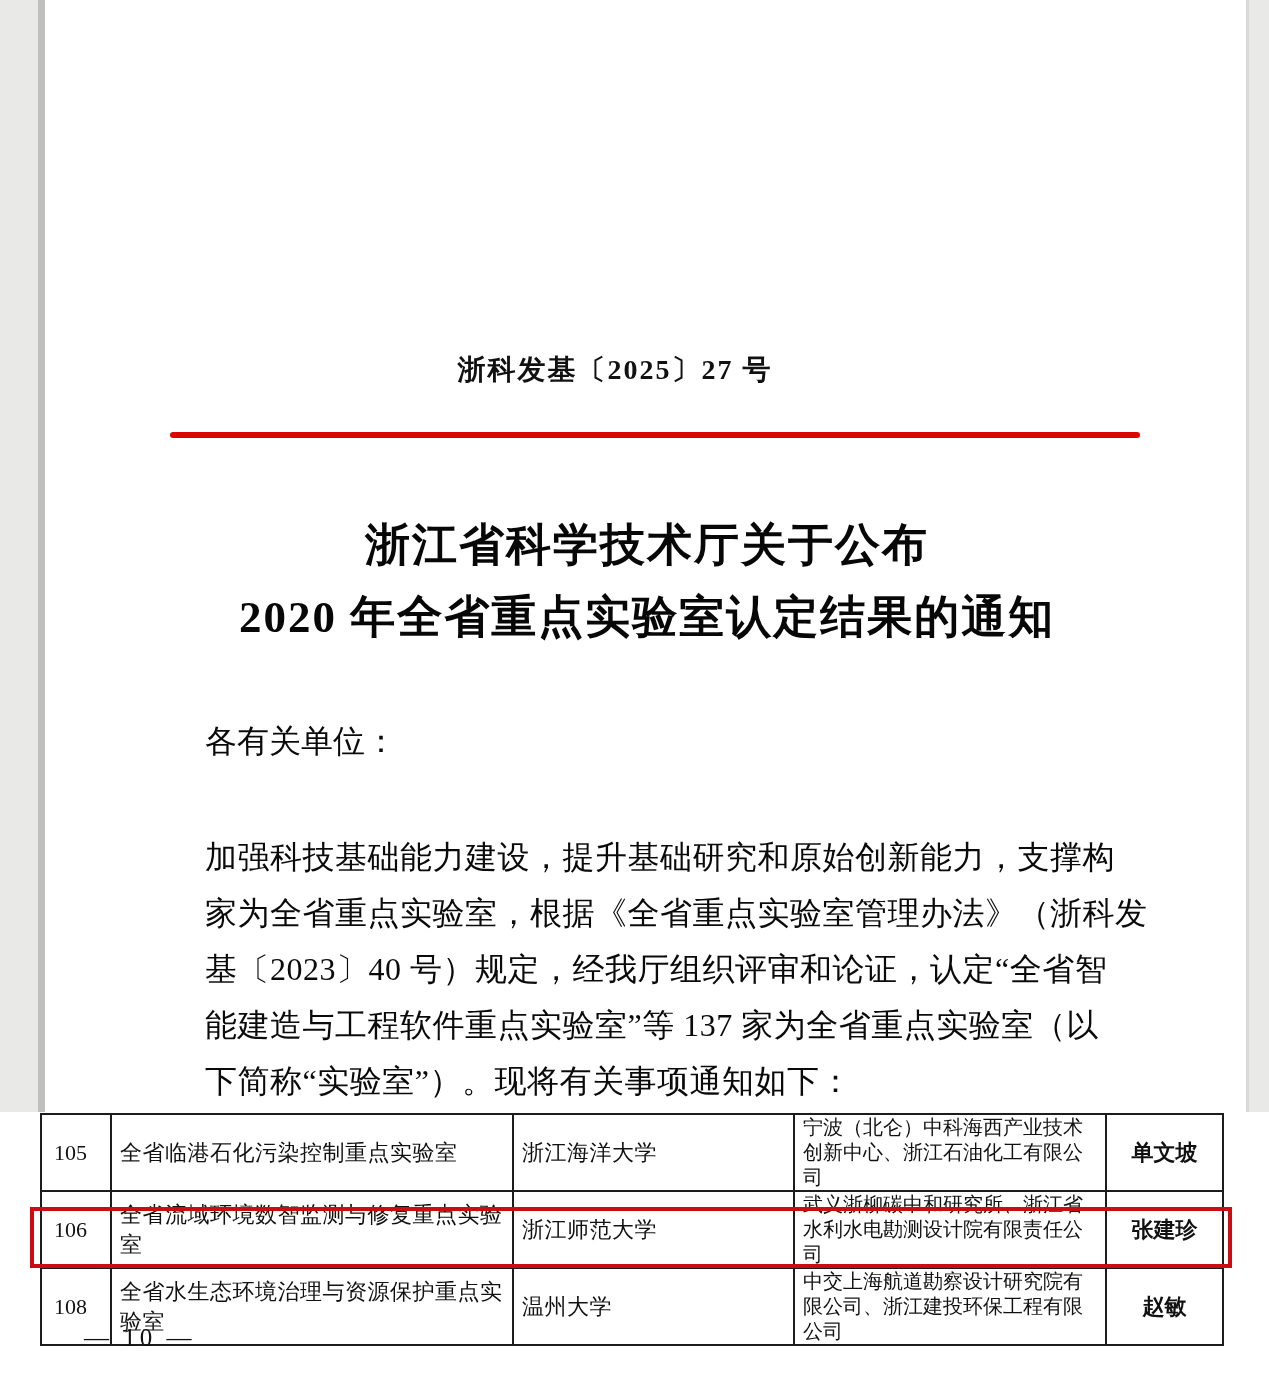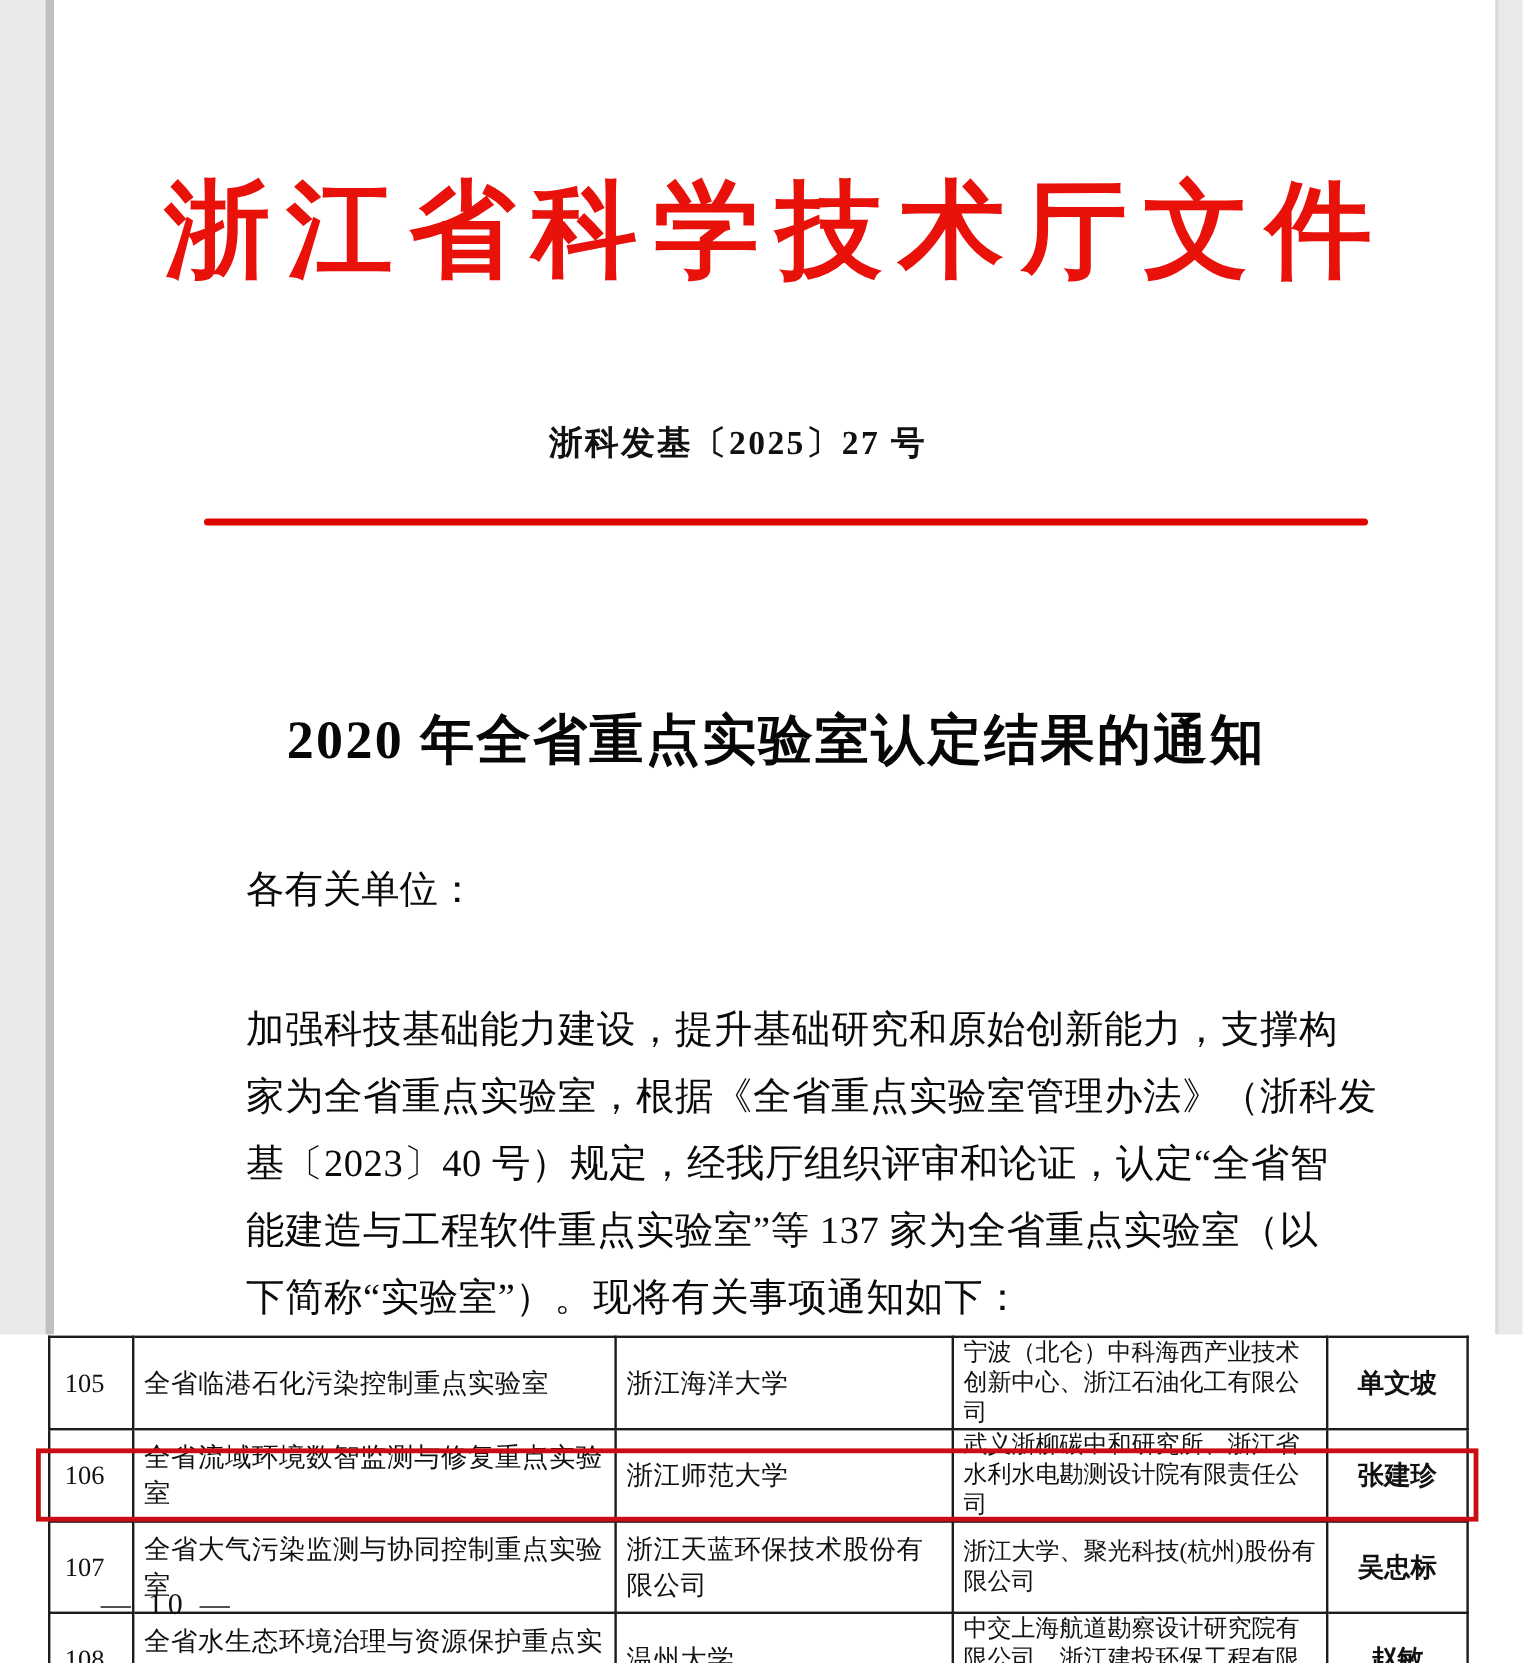--- a/index.html
+++ b/index.html
@@ -59,24 +59,24 @@
 </head>
 <body>
 
 <div class="canvas">
 
   <div class="m-left"></div>
   <div class="m-edge"></div>
   <div class="m-redge"></div>
   <div class="m-right"></div>
 
-  <div class="doc-title">浙江省科学技术厅文件</div>
   <div class="doc-number">浙科发基〔2025〕27 号</div>
   <div class="red-rule"></div>
 
+  <div class="notice l1">浙江省科学技术厅关于公布</div>
   <div class="notice l2">2020 年全省重点实验室认定结果的通知</div>
 
   <div class="salutation">各有关单位：</div>
 
   <div class="body-line" style="top:836px">加强科技基础能力建设，提升基础研究和原始创新能力，支撑构</div>
   <div class="body-line" style="top:892px">家为全省重点实验室，根据《全省重点实验室管理办法》（浙科发</div>
   <div class="body-line" style="top:948px">基〔2023〕40 号）规定，经我厅组织评审和论证，认定“全省智</div>
   <div class="body-line" style="top:1004px">能建造与工程软件重点实验室”等 137 家为全省重点实验室（以</div>
   <div class="body-line" style="top:1060px">下简称“实验室”）。现将有关事项通知如下：</div>
 
@@ -97,27 +97,20 @@
         <td class="c-dir">单文坡</td>
       </tr>
       <tr>
         <td class="c-no">106</td>
         <td class="c-lab">全省流域环境数智监测与修复重点实验室</td>
         <td class="c-host">浙江师范大学</td>
         <td class="c-partners">武义浙柳碳中和研究所、浙江省水利水电勘测设计院有限责任公司</td>
         <td class="c-dir">张建珍</td>
       </tr>
       <tr>
-        <td class="c-no">107</td>
-        <td class="c-lab">全省大气污染监测与协同控制重点实验室</td>
-        <td class="c-host">浙江天蓝环保技术股份有限公司</td>
-        <td class="c-partners">浙江大学、聚光科技(杭州)股份有限公司</td>
-        <td class="c-dir">吴忠标</td>
-      </tr>
-      <tr>
         <td class="c-no">108</td>
         <td class="c-lab">全省水生态环境治理与资源保护重点实验室</td>
         <td class="c-host">温州大学</td>
         <td class="c-partners">中交上海航道勘察设计研究院有限公司、浙江建投环保工程有限公司</td>
         <td class="c-dir">赵敏</td>
       </tr>
     </tbody>
   </table>
 
   <div class="highlight-box"></div>

